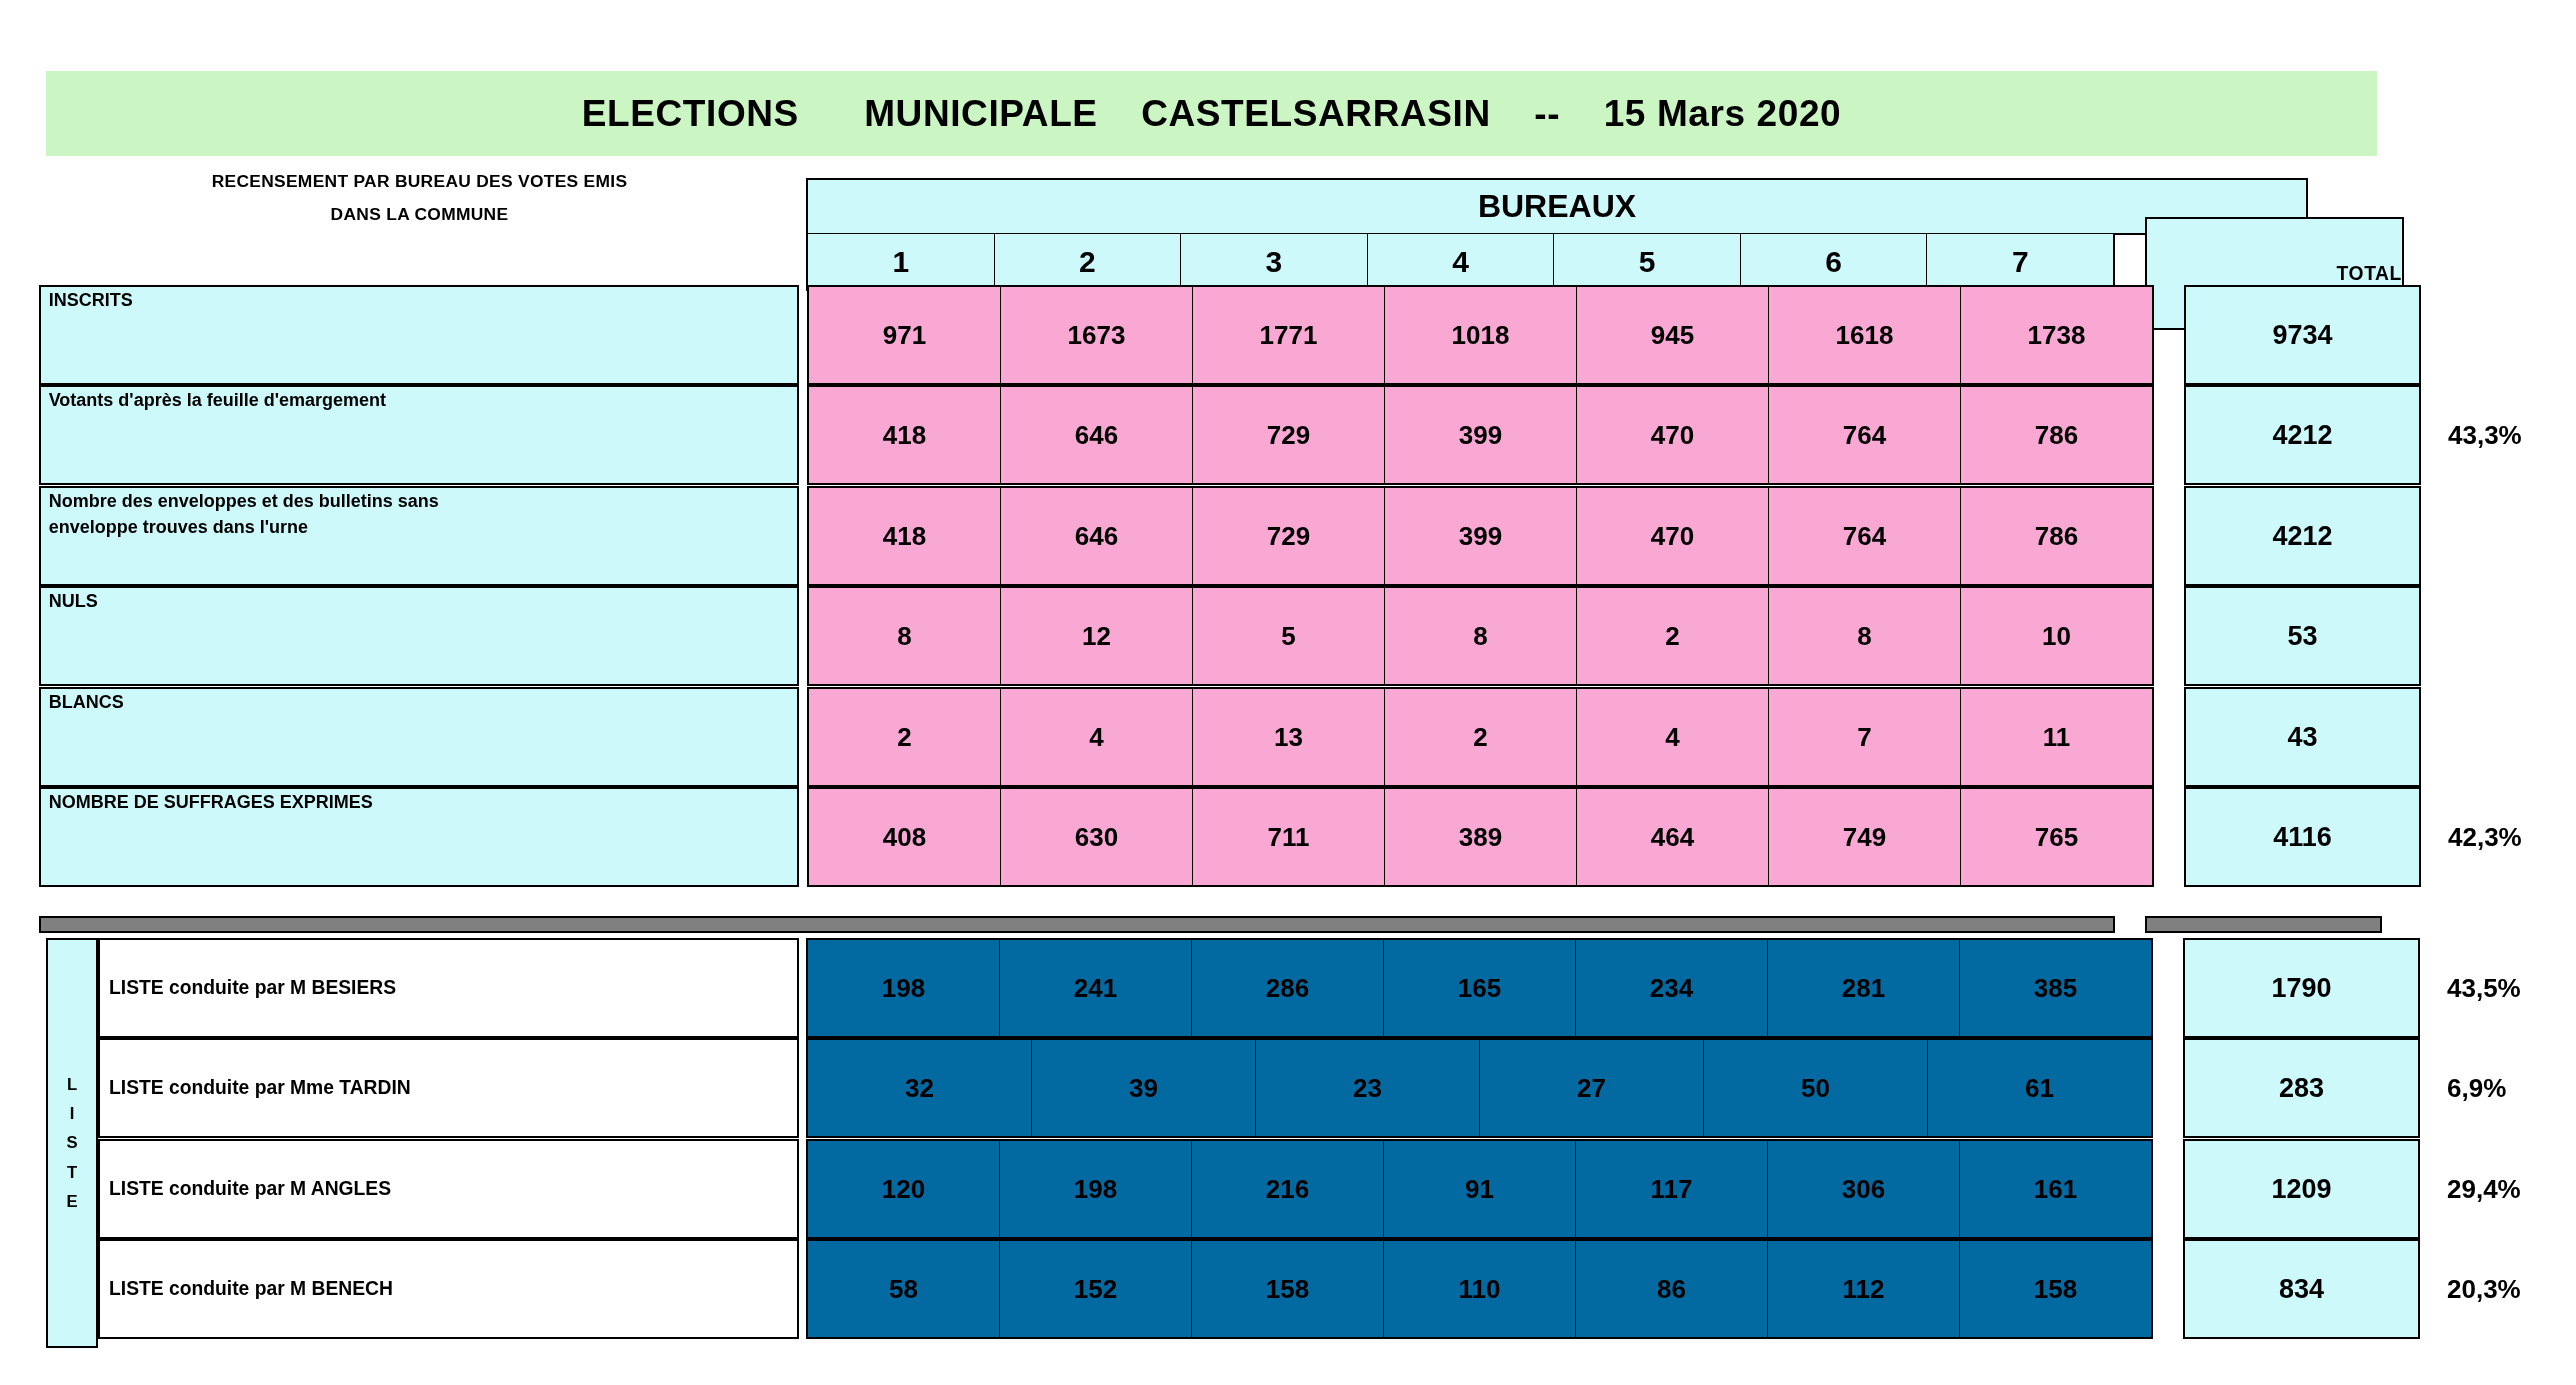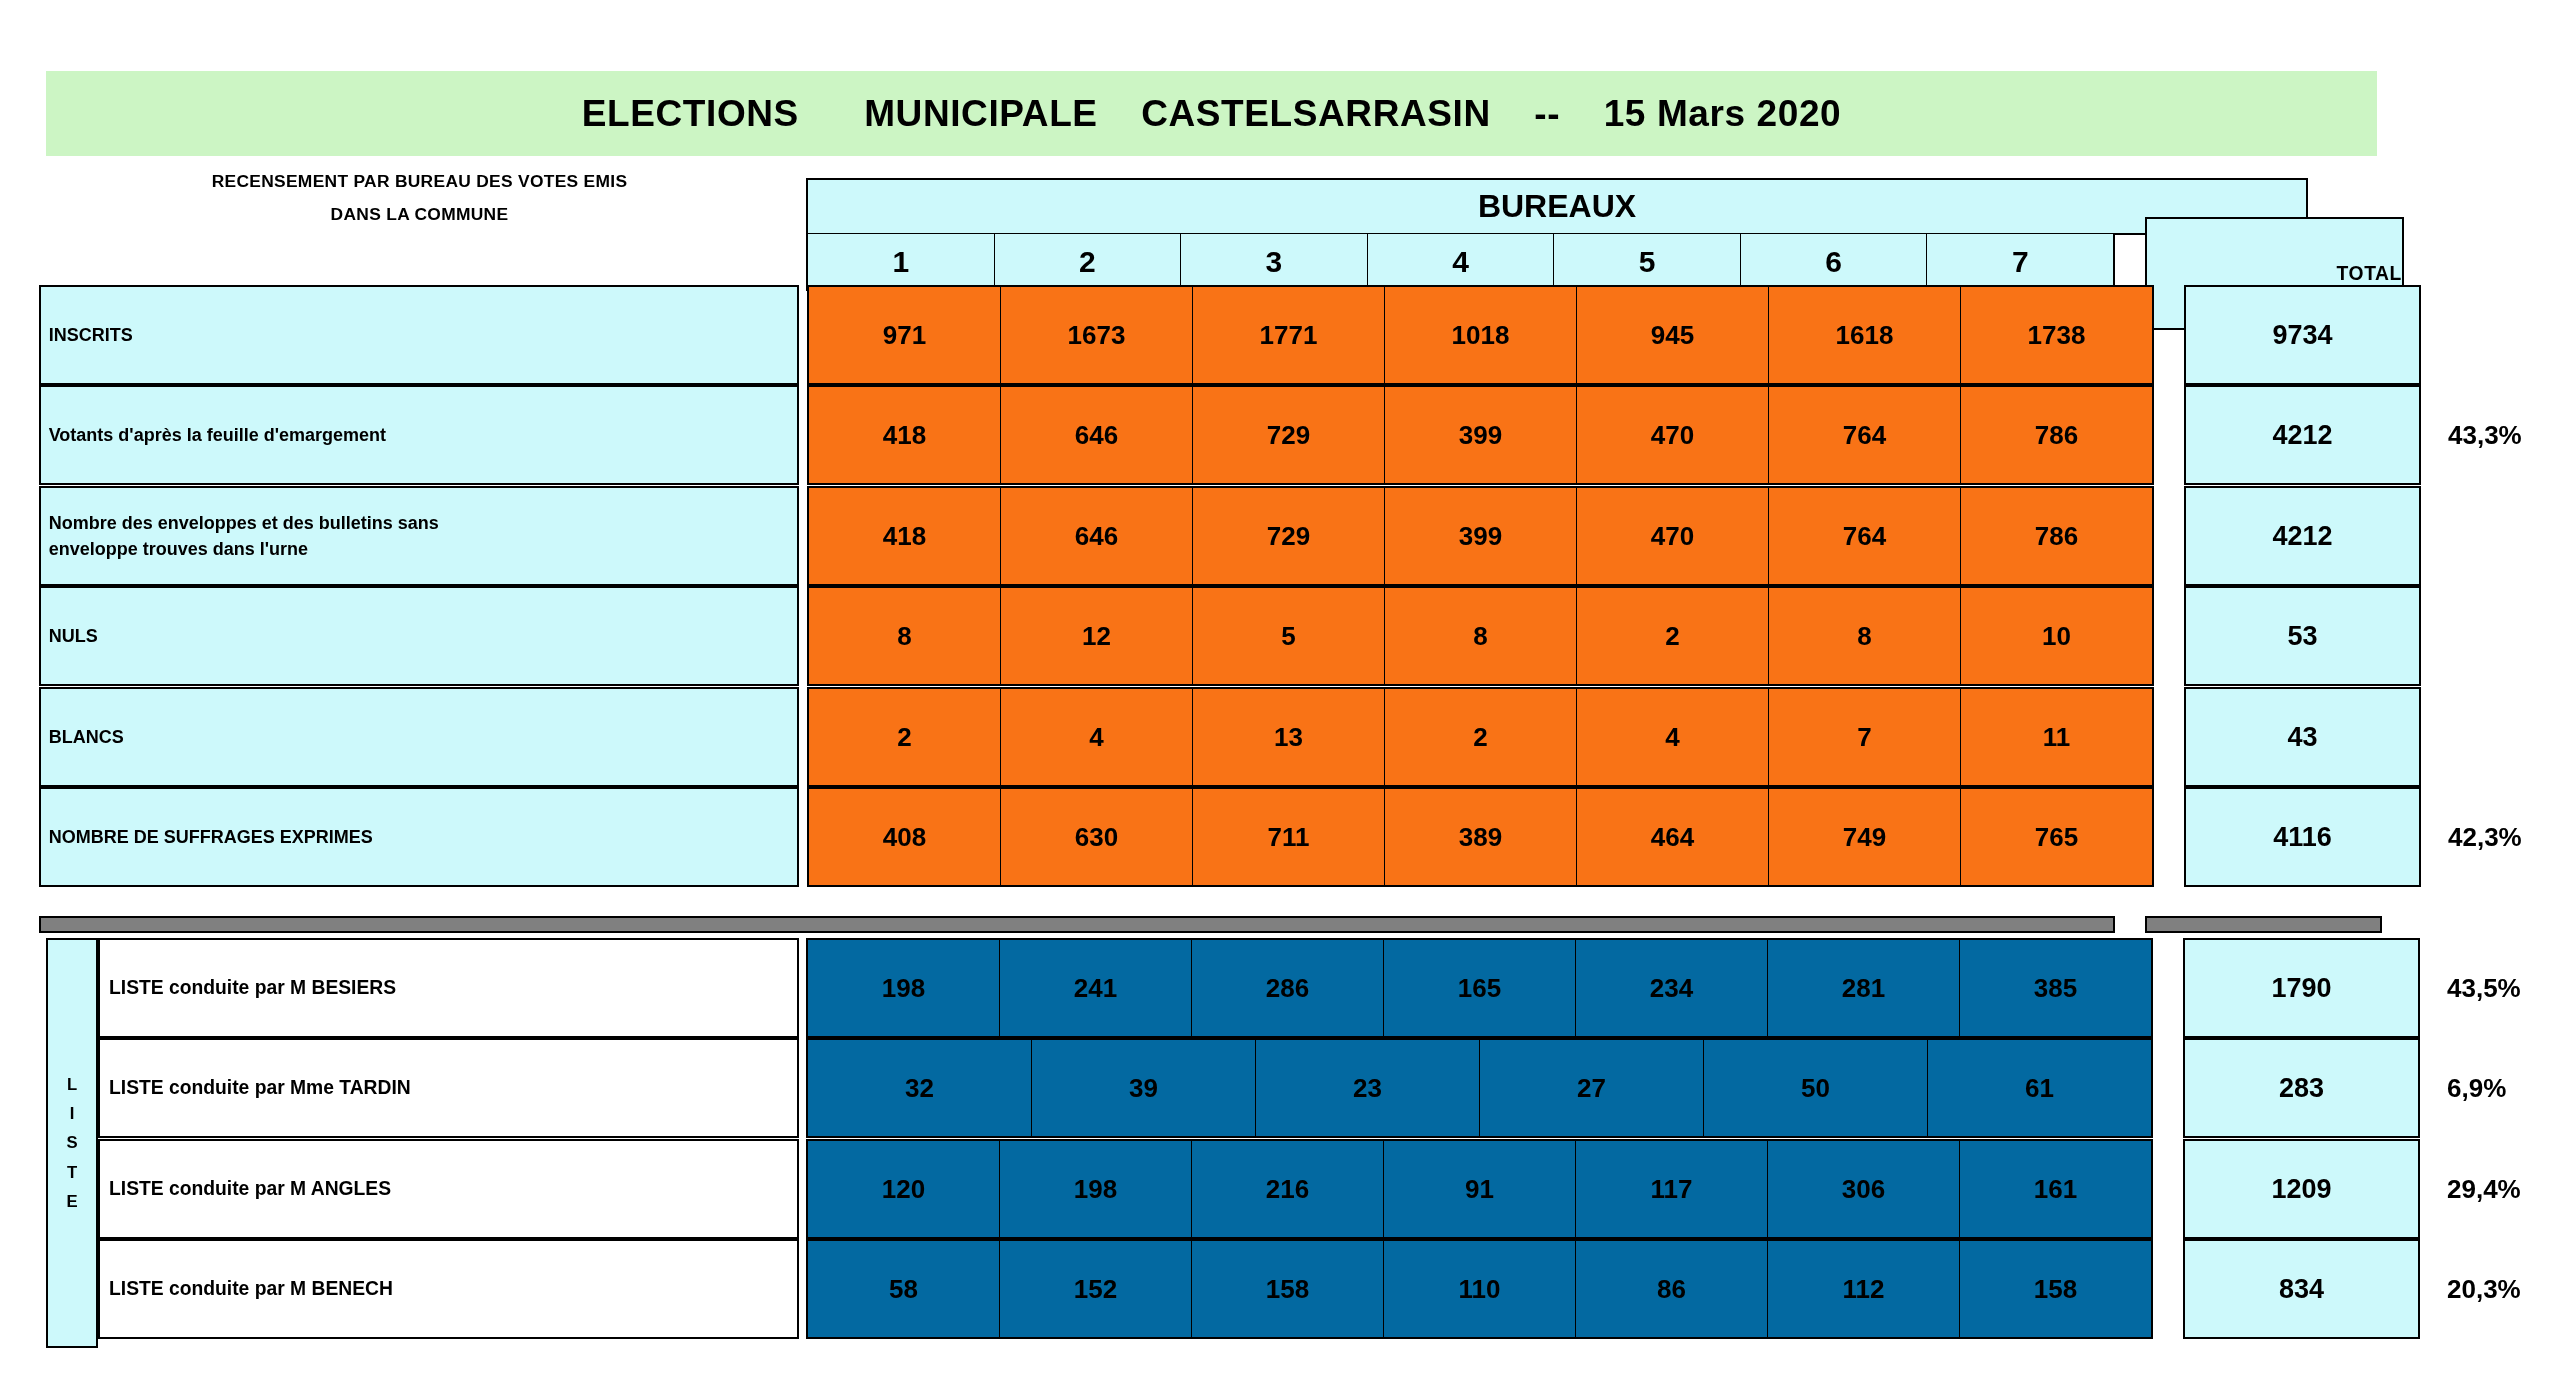--- a/index.html
+++ b/index.html
@@ -142,39 +142,38 @@
     position: absolute;
     left: 0;
     top: 0;
     width: 760px;
     height: 100%;
     background: #cdf9fb;
     border: 2.6px solid #000;
     box-sizing: border-box;
     display: flex;
     flex-direction: column;
-    justify-content: center;
     padding-left: 7.7px;
   }
   .row .label-cell .lbl {
     font-size: 18px;
     font-weight: bold;
     color: #000;
     line-height: 1.45;
   }
   .row .values {
     position: absolute;
     left: 768px;
     top: 0;
     width: 1347px;
     height: 100%;
     display: flex;
     border: 2.6px solid #000;
     box-sizing: border-box;
-    background: #f97316;
+    background: #f9a8d4;
   }
   .row .values .vcell {
     flex: 1 1 0;
     border-right: 1.9px solid #000;
     display: flex;
     align-items: center;
     justify-content: center;
     font-size: 26px;
     font-weight: bold;
     color: #000;

